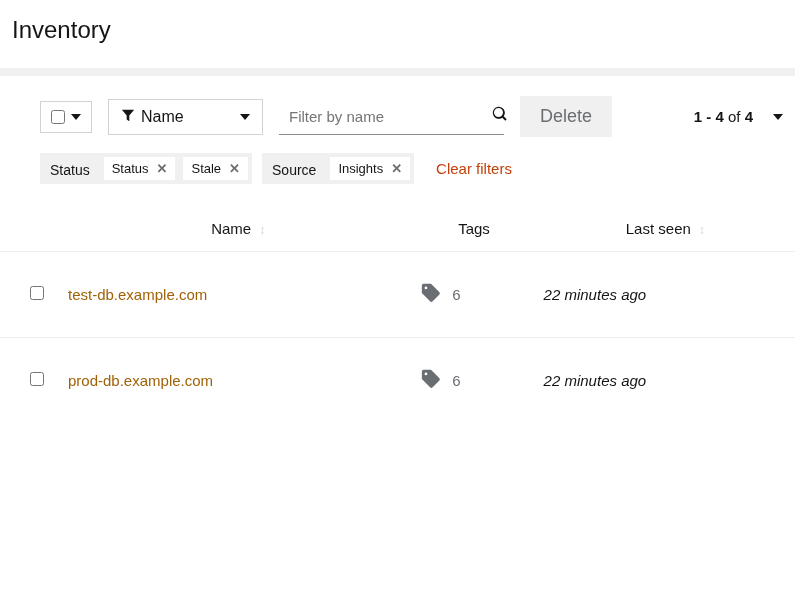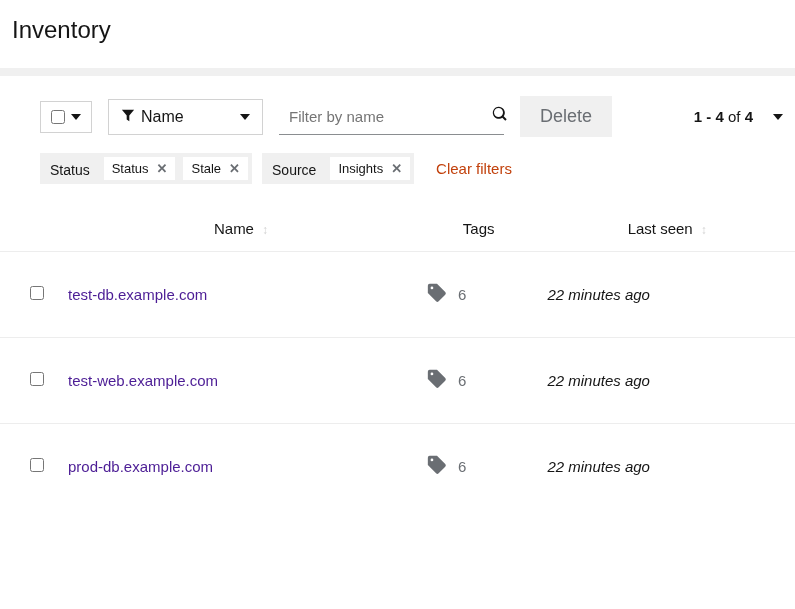--- a/index.html
+++ b/index.html
@@ -25,21 +25,21 @@
     .clear-filters { color:#c2410c; font-size:15px; cursor:pointer; margin-left:12px; }
     .table { width:100%; border-collapse: collapse; }
     .th-row { }
     .th-row th { text-align:center; font-weight:400; font-size:15px; padding: 20px 8px 14px 8px; }
     .th-checkbox { width:60px; padding-left:30px !important; }
     .th-name { padding-left: 12px !important; }
     .sort-indicator { color:#d2d2d2; margin-left:8px; font-size:12px; }
     .row { border-top:1px solid #ededed; }
     .row td { padding: 30px 8px; font-size:15px; vertical-align: middle; }
     .row td.cb { padding-left:30px; width:60px; }
-    .row td.name a { color:#4c1d95; text-decoration:none;text-align:right; }
+    .row td.name a { color:#a16207; text-decoration:none;text-align:right; }
     .tag-cell { display:flex; align-items:center; gap:10px; color:#6a6e73; }
     .tag-icon svg { fill:#6a6e73; }
     .last-seen { color:#151515;font-style:italic; }
     input[type="checkbox"] { width:14px; height:14px; cursor:pointer; }
   </style>
 </head>
 <body>
 
 <h1 class="page-title">Inventory</h1>
 <div class="top-divider"></div>
@@ -129,35 +129,20 @@
                 <path d="M21 11l-9-9H4a2 2 0 0 0-2 2v8l9 9a2 2 0 0 0 2.8 0L21 13.8a2 2 0 0 0 0-2.8zM6.5 8A1.5 1.5 0 1 1 8 6.5 1.5 1.5 0 0 1 6.5 8z"></path>
               </svg>
         </span>
         <span>6</span>
       </span>
     </td>
     <td class="last-seen">22 minutes ago</td>
   </tr>
       <tr class="row">
     <td class="cb"><input type="checkbox" style=""></td>
-    <td class="name"><a href="#">test-web.example.com</a></td>
-    <td>
-      <span class="tag-cell">
-        <span class="tag-icon">
-          <svg width="22" height="22" viewBox="0 0 24 24">
-                <path d="M21 11l-9-9H4a2 2 0 0 0-2 2v8l9 9a2 2 0 0 0 2.8 0L21 13.8a2 2 0 0 0 0-2.8zM6.5 8A1.5 1.5 0 1 1 8 6.5 1.5 1.5 0 0 1 6.5 8z"></path>
-              </svg>
-        </span>
-        <span>6</span>
-      </span>
-    </td>
-    <td class="last-seen">22 minutes ago</td>
-  </tr>
-      <tr class="row">
-    <td class="cb"><input type="checkbox" style=""></td>
     <td class="name"><a href="#">prod-db.example.com</a></td>
     <td>
       <span class="tag-cell">
         <span class="tag-icon">
           <svg width="22" height="22" viewBox="0 0 24 24">
                 <path d="M21 11l-9-9H4a2 2 0 0 0-2 2v8l9 9a2 2 0 0 0 2.8 0L21 13.8a2 2 0 0 0 0-2.8zM6.5 8A1.5 1.5 0 1 1 8 6.5 1.5 1.5 0 0 1 6.5 8z"></path>
               </svg>
         </span>
         <span>6</span>
       </span>

